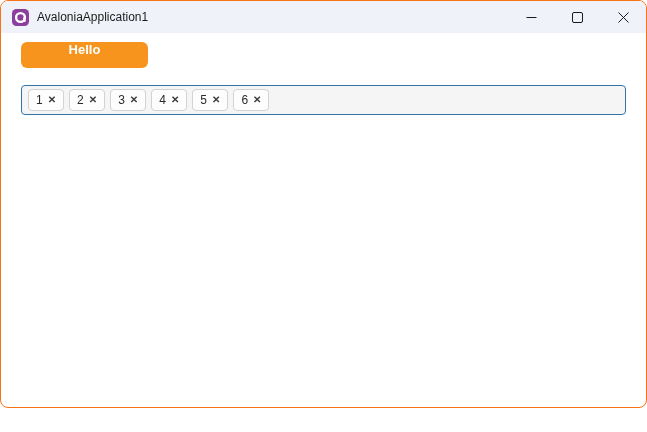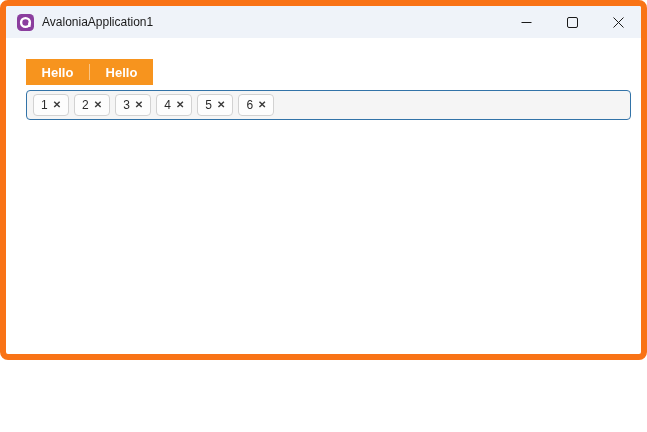--- a/index.html
+++ b/index.html
@@ -4,24 +4,24 @@
 <style>
   html, body {
     margin: 0;
     padding: 0;
     background: #ffffff;
     font-family: "Liberation Sans", sans-serif;
   }
   .window {
     position: relative;
     width: 647px;
-    height: 360px;
+    height: 408px;
     box-sizing: border-box;
     background: #ffffff;
-    border: 6px solid #f97316;
+    border: 1px solid #f97316;
     border-radius: 8px;
     overflow: hidden;
   }
   
   .titlebar {
     height: 32px;
     background: #eff3f9;
     display: flex;
     align-items: center;
   }
@@ -50,27 +50,28 @@
     justify-content: center;
     background: transparent;
     border: none;
     padding: 0;
     cursor: default;
   }
   
   .tabstrip {
     position: absolute;
     left: 20px;
-    top: 53px;
+    top: 41px;
     width: 127px;
     height: 26px;
     background: #f7941e;
-    border-radius: 0;
+    border-radius: 6px;
     display: flex;
     align-items: stretch;
+    flex-direction: column;
   }
   .tab {
     flex: 1;
     display: flex;
     align-items: center;
     justify-content: center;
     color: #ffffff;
     font-weight: bold;
     font-size: 13px;
     cursor: default;

